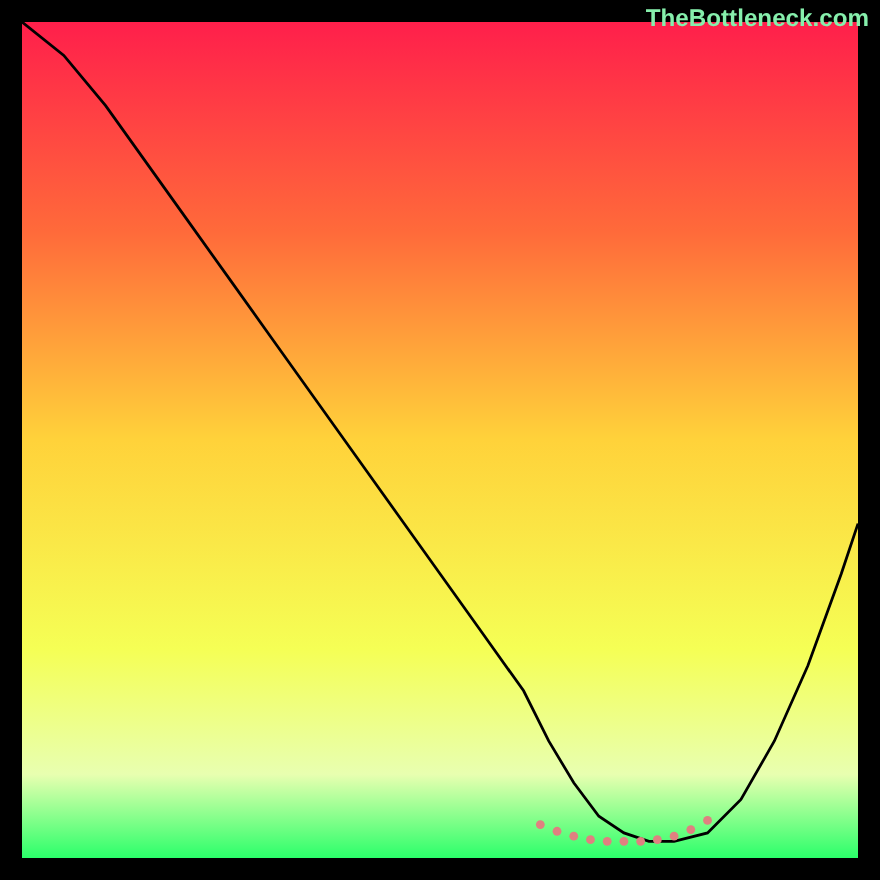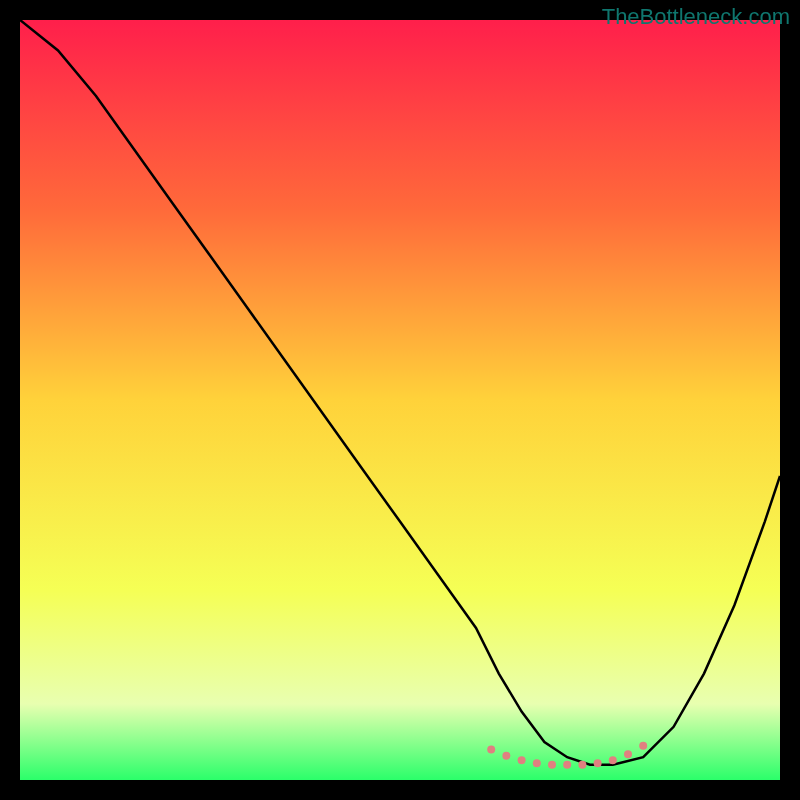--- a/index.html
+++ b/index.html
@@ -8,23 +8,23 @@
     width: 800px;
     height: 800px;
     background: #000;
     position: relative;
     font-family: Arial, sans-serif;
   }
   .watermark {
     position: absolute;
     top: 4px;
     right: 10px;
-    color: #0f766e;
+    color: #86efac;
     font-size: 22px;
-    font-weight: normal;
+    font-weight: bold;
     z-index: 10;
   }
   .plot-outer {
     position: absolute;
     left: 20px;
     top: 20px;
     width: 760px;
     height: 760px;
     background: #000;
   }

